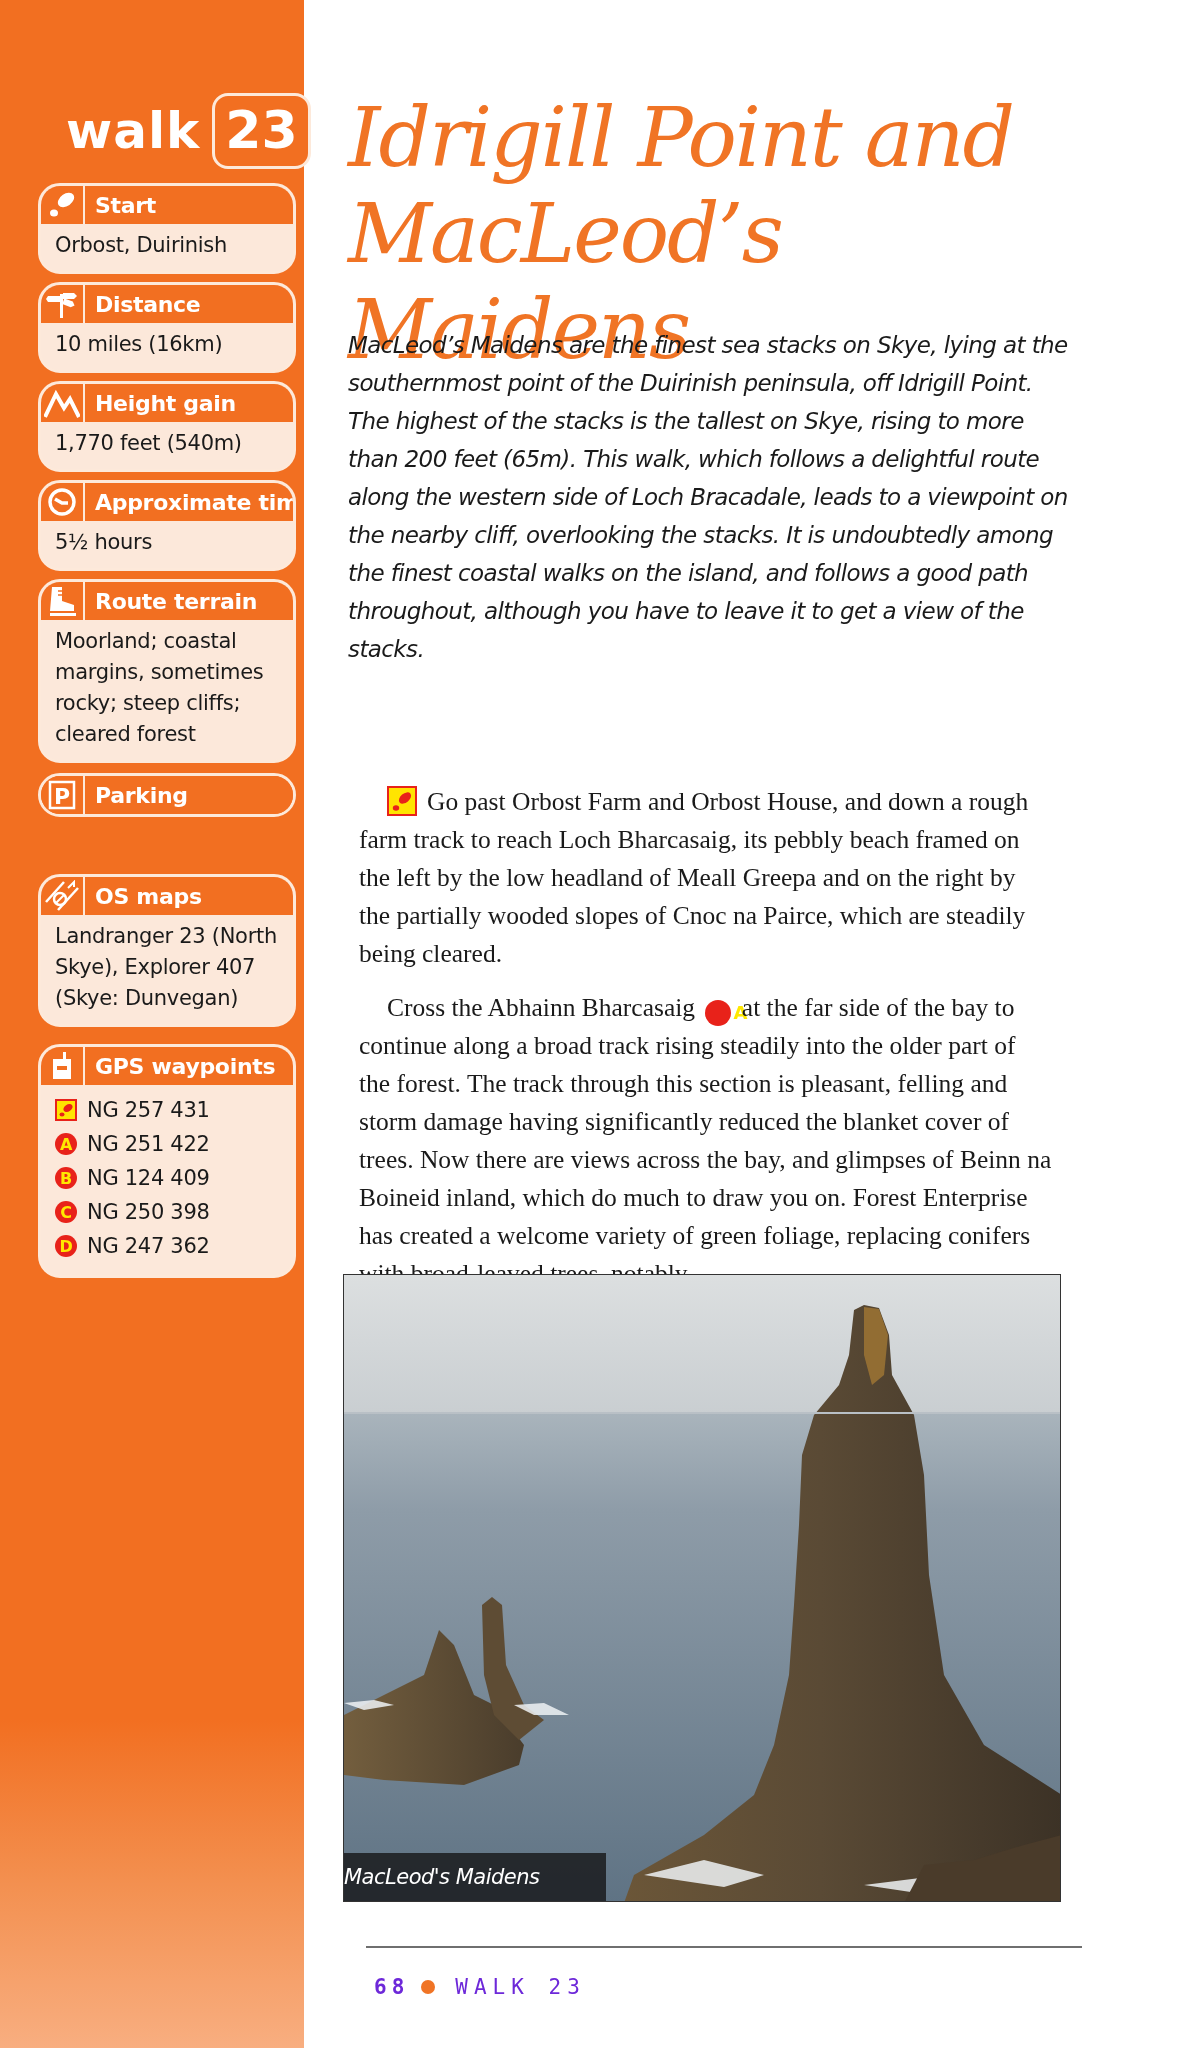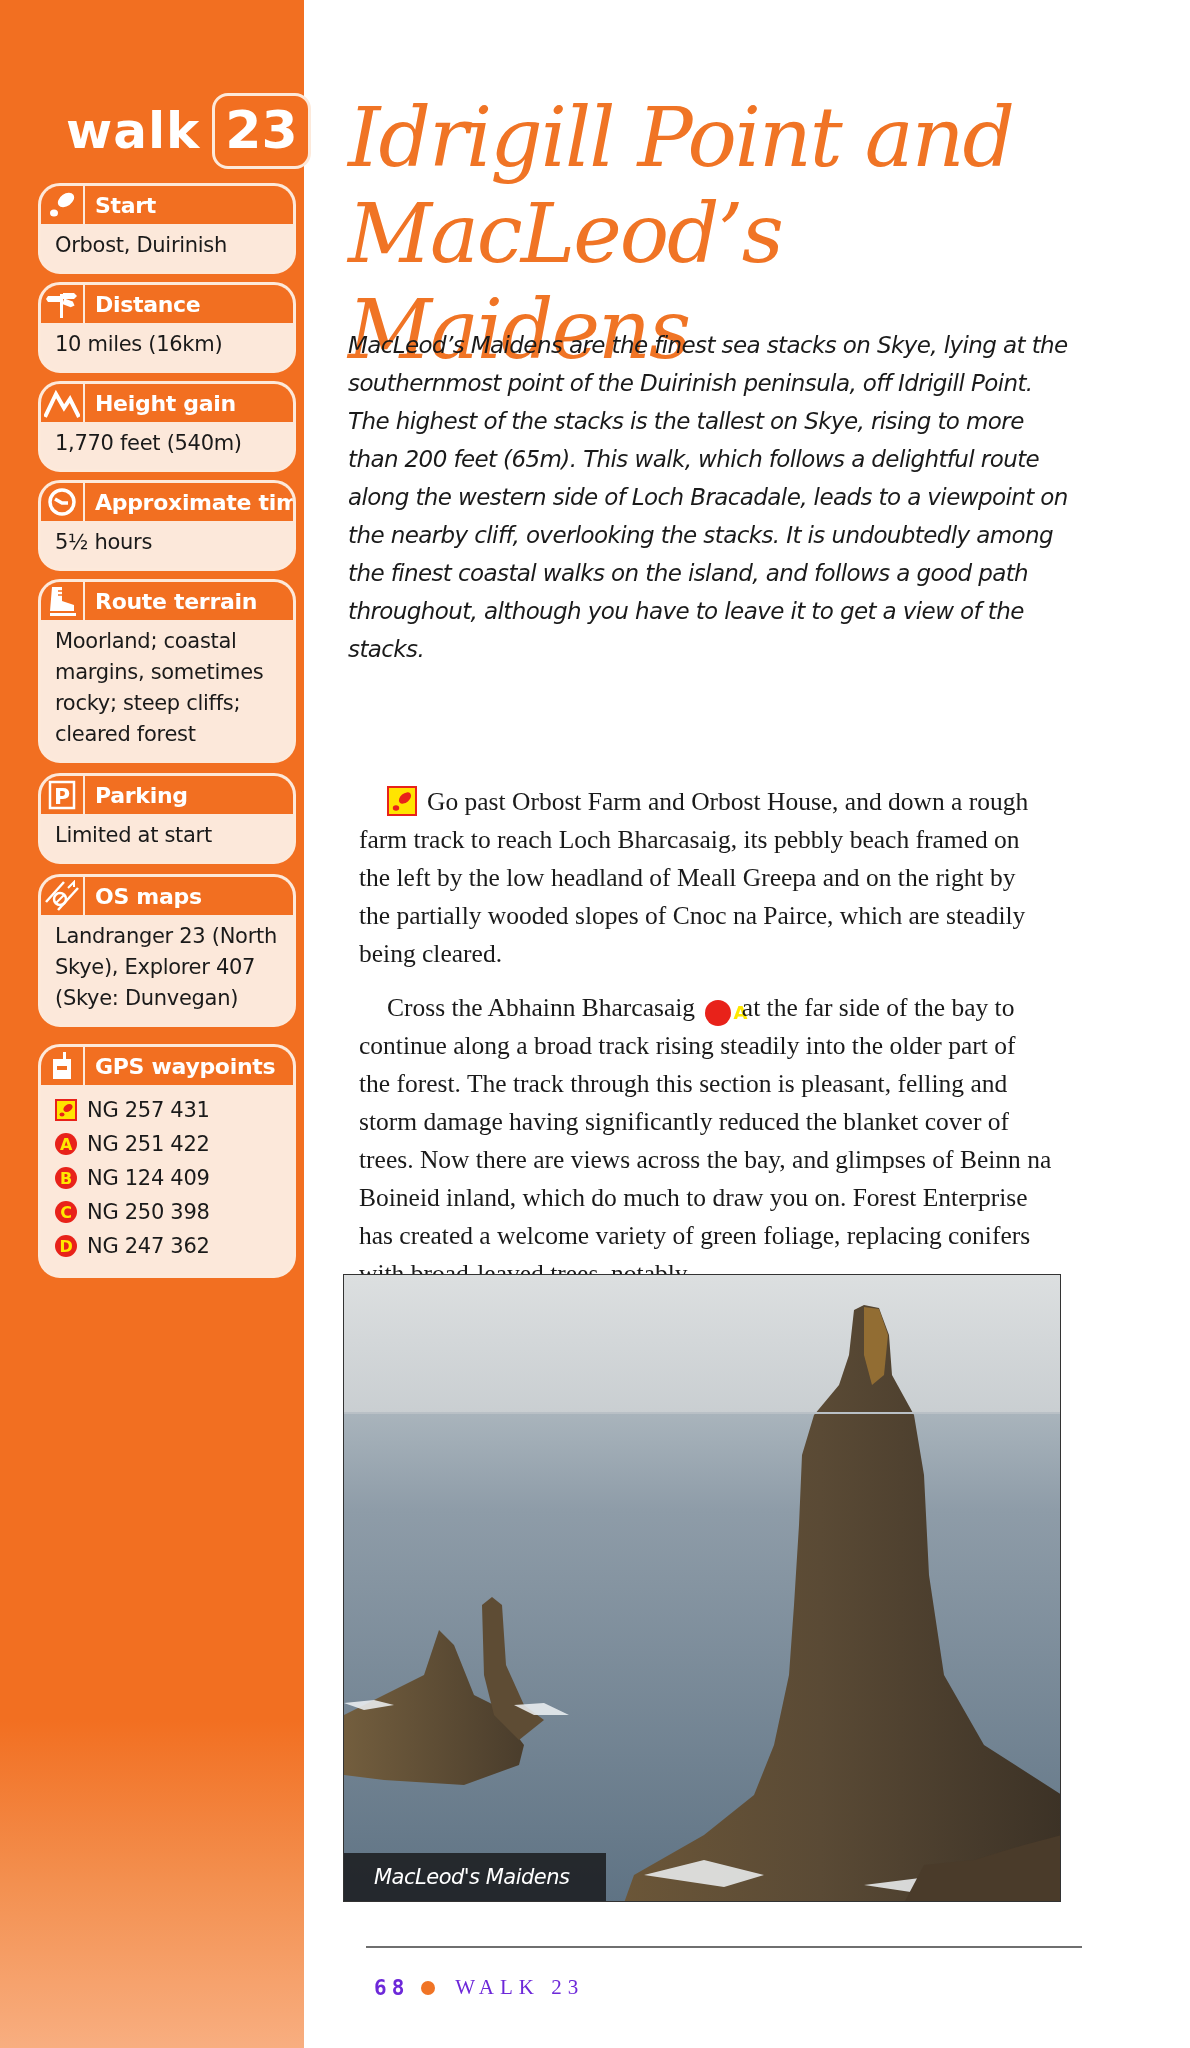--- a/index.html
+++ b/index.html
@@ -98,35 +98,35 @@
   .photo {
     position: absolute; left: 343px; top: 1274px; width: 718px; height: 628px;
     border: 1px solid #333; box-sizing: border-box; overflow: hidden;
     background: #7d8c98;
   }
   .photo svg { display: block; }
   .caption {
     position: absolute; left: 0; bottom: 0; width: 262px; height: 48px;
     background: rgba(30,32,35,0.9); color: #fff;
     font-family: "DejaVu Sans", sans-serif; font-style: italic; font-size: 21px;
-    display: flex; align-items: center; padding-left: 30px; box-sizing: border-box;
+    display: flex; align-items: center; box-sizing: border-box;
     letter-spacing: -0.5px;
   }
 
   
   .rule {
     position: absolute; left: 366px; top: 1946px; width: 716px; height: 2px; background: #6f6f6f;
   }
   .footer {
     position: absolute; left: 374px; top: 1975px; display: flex; align-items: center;
     font-family: "DejaVu Sans Mono", monospace; font-size: 21px; color: #6d28d9;
   }
   .page-num { font-weight: bold; letter-spacing: 5px; }
   .dot { width: 14px; height: 14px; border-radius: 50%; background: #f07425; margin: 0 20px 0 12px; }
-  .running { letter-spacing: 6px; font-family: Liberation Serif, serif; }
+  .running { letter-spacing: 6px; }
 </style>
 </head>
 <body>
 
 <aside class="sidebar">
   <div class="walk-head">
     <span class="walk-word">walk</span>
     <span class="walk-num">23</span>
   </div>
 
@@ -201,21 +201,20 @@
   <div class="card" style="top:773px;">
     <div class="card-head">
       <span class="card-icon">
         <svg width="28" height="30" viewBox="0 0 28 30">
             <rect x="2" y="2" width="24" height="26" fill="none" stroke="#fff" stroke-width="2.5"></rect>
             <text x="14" y="24" text-anchor="middle" font-family="DejaVu Sans, sans-serif" font-weight="bold" font-size="22" fill="#fff">P</text>
           </svg>
       </span>
       <span class="card-title">Parking</span>
     </div>
-    <div class="card-body">Limited at start</div>
   </div>
 
   <div class="card" style="top:874px;">
     <div class="card-head">
       <span class="card-icon">
         <svg width="36" height="32" viewBox="0 0 36 32">
             <line x1="2" y1="22" x2="20" y2="2" stroke="#fff" stroke-width="2.5"></line>
             <line x1="14" y1="30" x2="34" y2="8" stroke="#fff" stroke-width="2.5"></line>
             <circle cx="16" cy="19" r="6" fill="none" stroke="#fff" stroke-width="2.5"></circle>
             <line x1="12" y1="23" x2="20" y2="15" stroke="#fff" stroke-width="2"></line>

